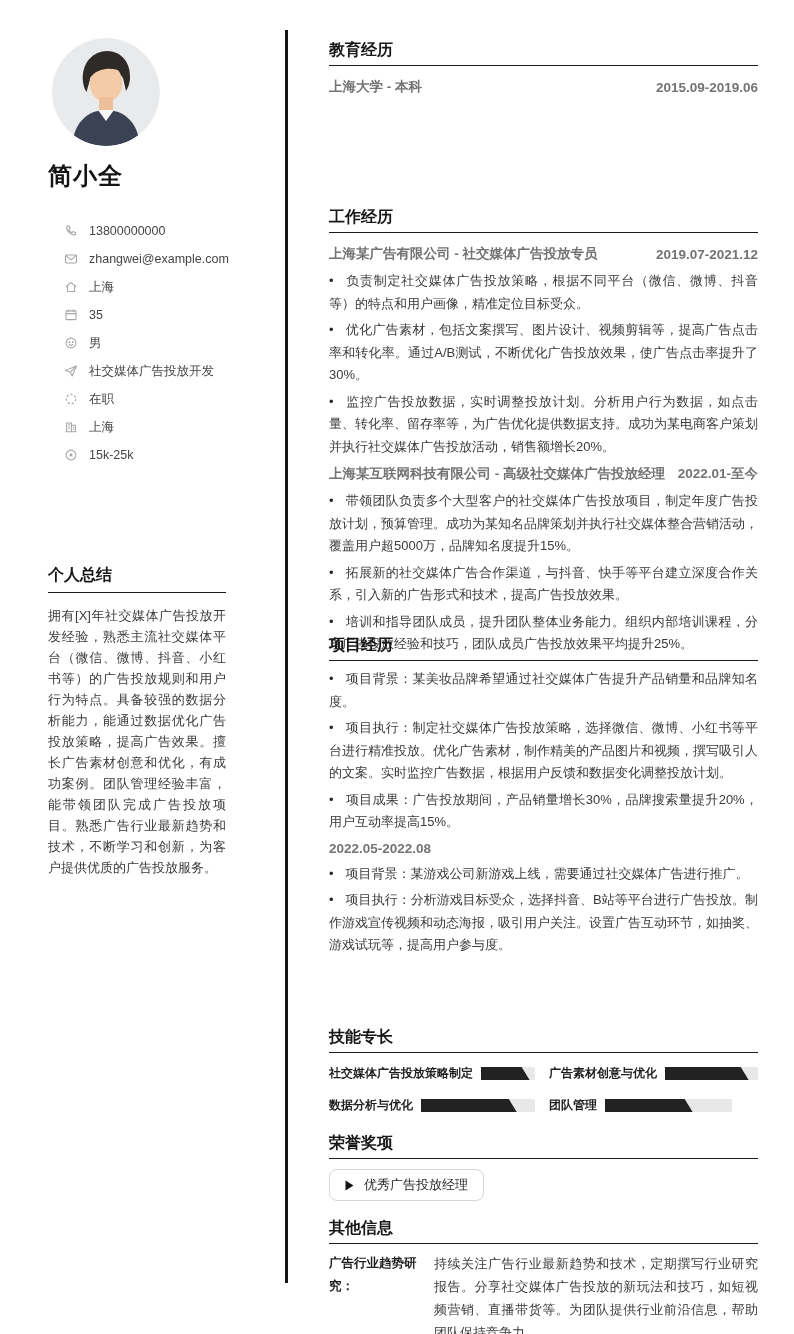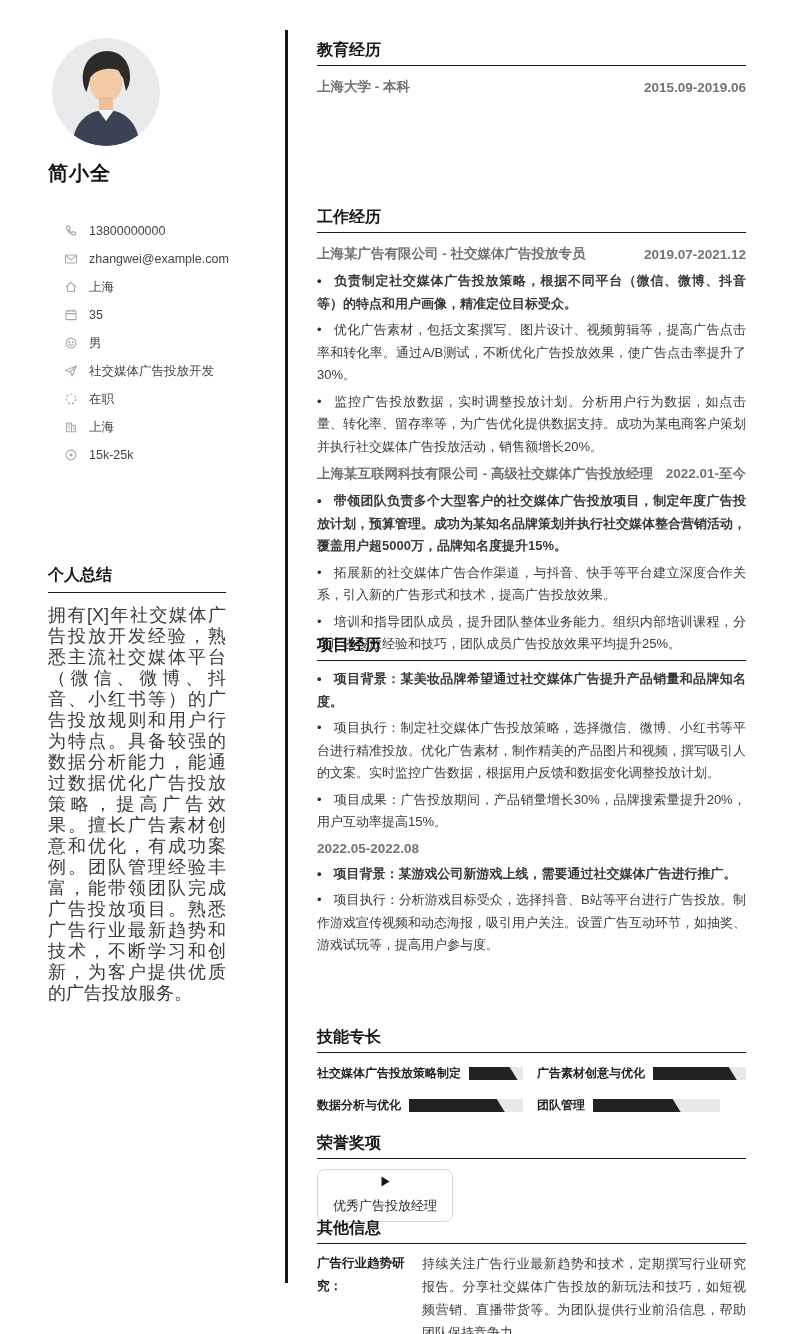--- a/index.html
+++ b/index.html
@@ -6,58 +6,58 @@
   body{
     width:794px;height:1334px;background:#ffffff;overflow:hidden;
     font-family:"Liberation Sans","DejaVu Sans",sans-serif;
     -webkit-font-smoothing:antialiased;
   }
   .page{position:relative;width:794px;height:1334px;background:#fff;}
 
   
   .sidebar{position:absolute;left:48px;top:0;width:178px;}
   .photo{position:absolute;left:4px;top:38px;width:108px;height:108px;border-radius:50%;overflow:hidden;}
-  .name{position:absolute;left:0;top:160px;margin:0;font-size:20px;font-weight:700;color:#141414;letter-spacing:1px;white-space:nowrap;}
+  .name{position:absolute;left:0;top:160px;margin:0;font-size:24px;font-weight:700;color:#141414;letter-spacing:1px;white-space:nowrap;}
   .contacts{position:absolute;left:0;top:201px;width:100%;margin:16px;padding:0;list-style:none;}
   .contacts li{display:flex;align-items:center;height:28px;font-size:12.5px;color:#454545;}
   .contacts .ic{width:14px;height:14px;margin-right:11px;flex:none;display:flex;color:#a6a6a6;}
   .contacts .ic svg{width:14px;height:14px;}
   .summary{position:absolute;left:0;top:565px;width:178px;}
-  .summary p{margin:12px 0 0;font-size:18px;line-height:21px;color:#3a3a3a;text-align:justify;}
+  .summary p{margin:12px 0 0;font-size:13px;line-height:21px;color:#3a3a3a;text-align:justify;}
 
   .sec-title{margin:0;font-size:16px;line-height:19px;font-weight:700;color:#171717;
     padding-bottom:6px;border-bottom:1.5px solid #1a1a1a;}
   .summary .sec-title{padding-bottom:8px;}
 
   
   .divider{position:absolute;left:285px;top:30px;width:2.5px;height:1253px;background:#161616;}
 
   
   .main{position:absolute;left:317px;top:30px;width:429px;height:1304px;}
-  .sec{position:absolute;left:0;width:429px;}
+  .sec{position:absolute;left:12px;width:429px;}
   .entry-head{display:flex;justify-content:space-between;align-items:center;gap:10px;
     margin-top:12px;font-size:13.5px;font-weight:700;color:#737373;}
   .entry-head.later{margin-top:7px;}
   .entry-date{white-space:nowrap;}
   .para{margin:7px 0 0;font-size:13px;line-height:22.5px;color:#3a3a3a;text-align:justify;}
   .bullet-line{margin:4px 0 0;font-size:13px;line-height:22.5px;color:#3a3a3a;text-align:justify;}
-  .bullet-line.first{margin-top:7px;font-weight:bold;}
+  .bullet-line.first{margin-top:7px;}
   .bullet-line .dot{margin-right:12px;color:#2a2a2a;}
 
   
   .skills-grid{display:grid;grid-template-columns:206px 209px;column-gap:14px;row-gap:15px;margin-top:12px;}
   .skill{display:flex;align-items:center;}
   .skill-label{font-size:12px;font-weight:700;color:#1f1f1f;white-space:nowrap;margin-right:8px;}
   .skill-track{flex:1;height:13px;background:#e8e8e8;}
   .skill:nth-child(4) .skill-track{margin-right:26px;}
   .skill-fill{height:100%;background:#222222;clip-path:polygon(0 0,calc(100% - 8px) 0,100% 100%,0 100%);}
 
   
   .badge{display:inline-flex;align-items:center;gap:10px;margin-top:10px;padding:6px 15px;
-    border:1px solid #d6d6d6;border-radius:8px;font-size:13px;color:#2a2a2a;background:#fff;flex-direction:column;}
+    border:1px solid #d6d6d6;border-radius:8px;font-size:13px;color:#2a2a2a;background:#fff;}
 
   
   .kv{display:flex;margin-top:8px;}
   .kv-label{flex:none;width:105px;font-size:12.5px;font-weight:700;color:#1f1f1f;line-height:23px;}
   .kv-text{flex:1;font-size:13px;line-height:23px;color:#3a3a3a;text-align:justify;}
 
   
   #sec-education{top:10px;}
   #sec-work{top:177px;}
   #sec-projects{top:605px;}

